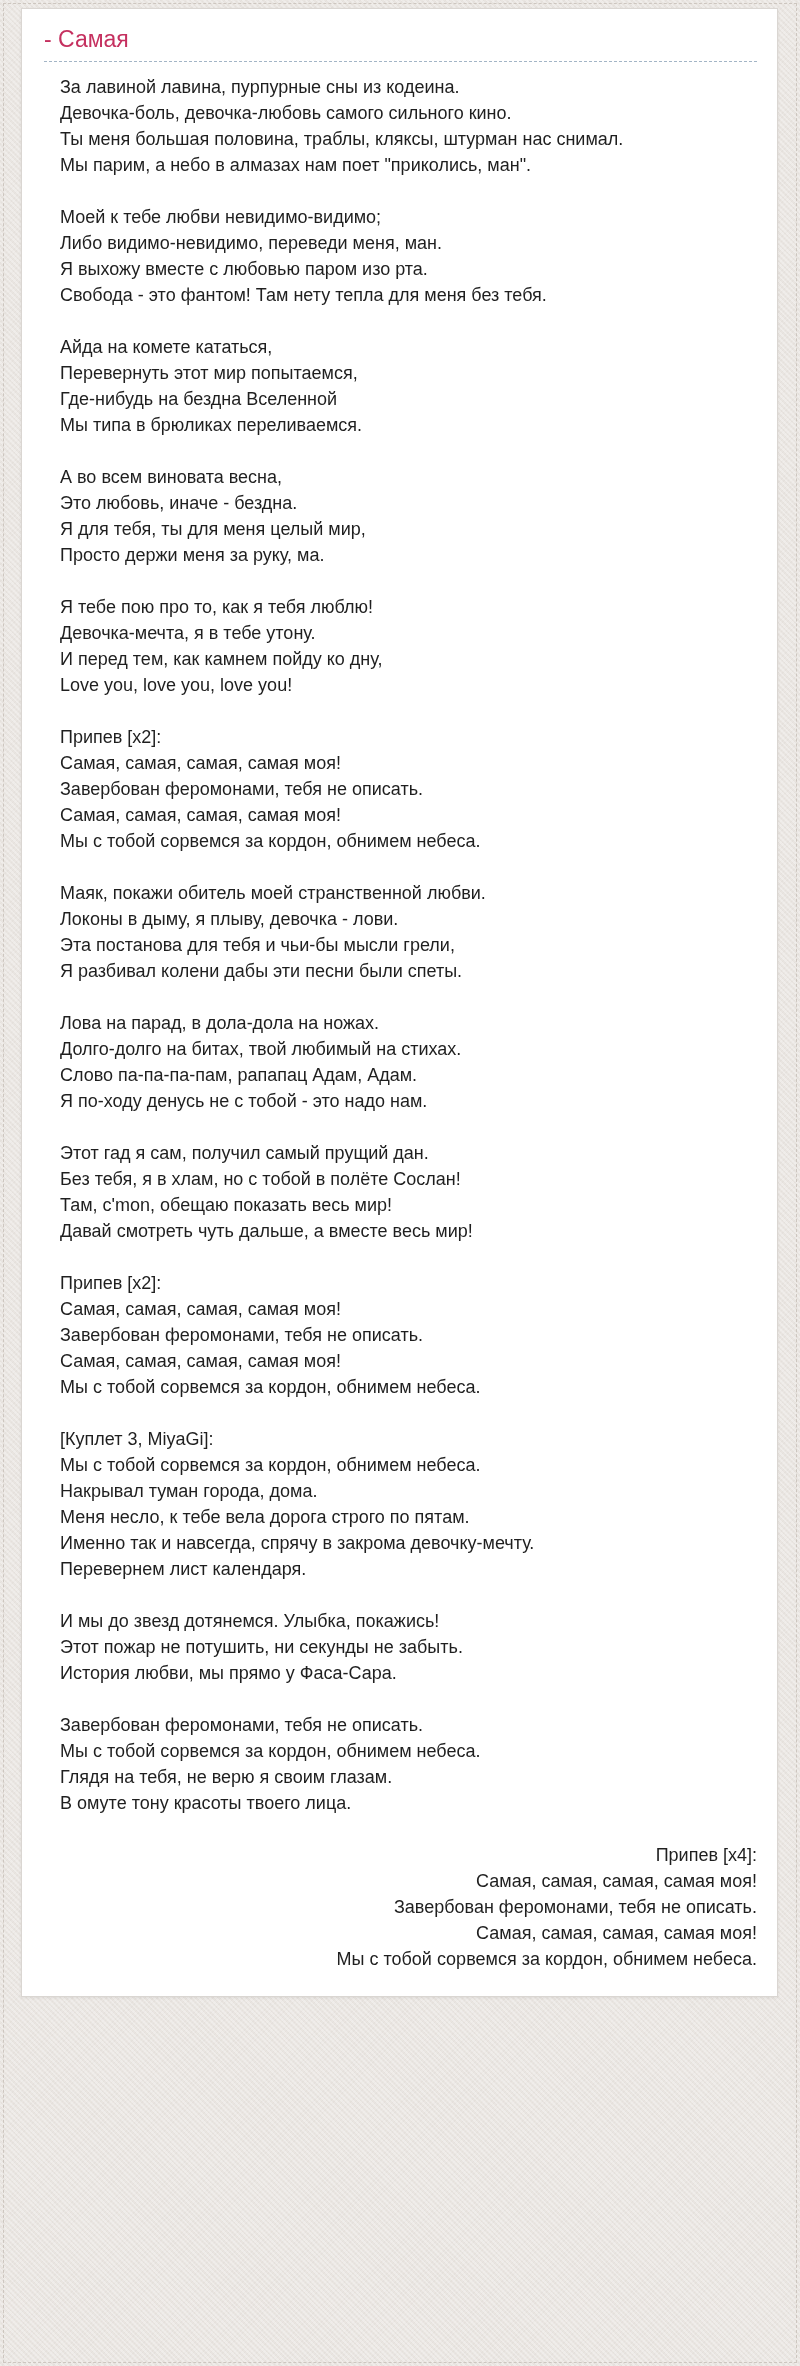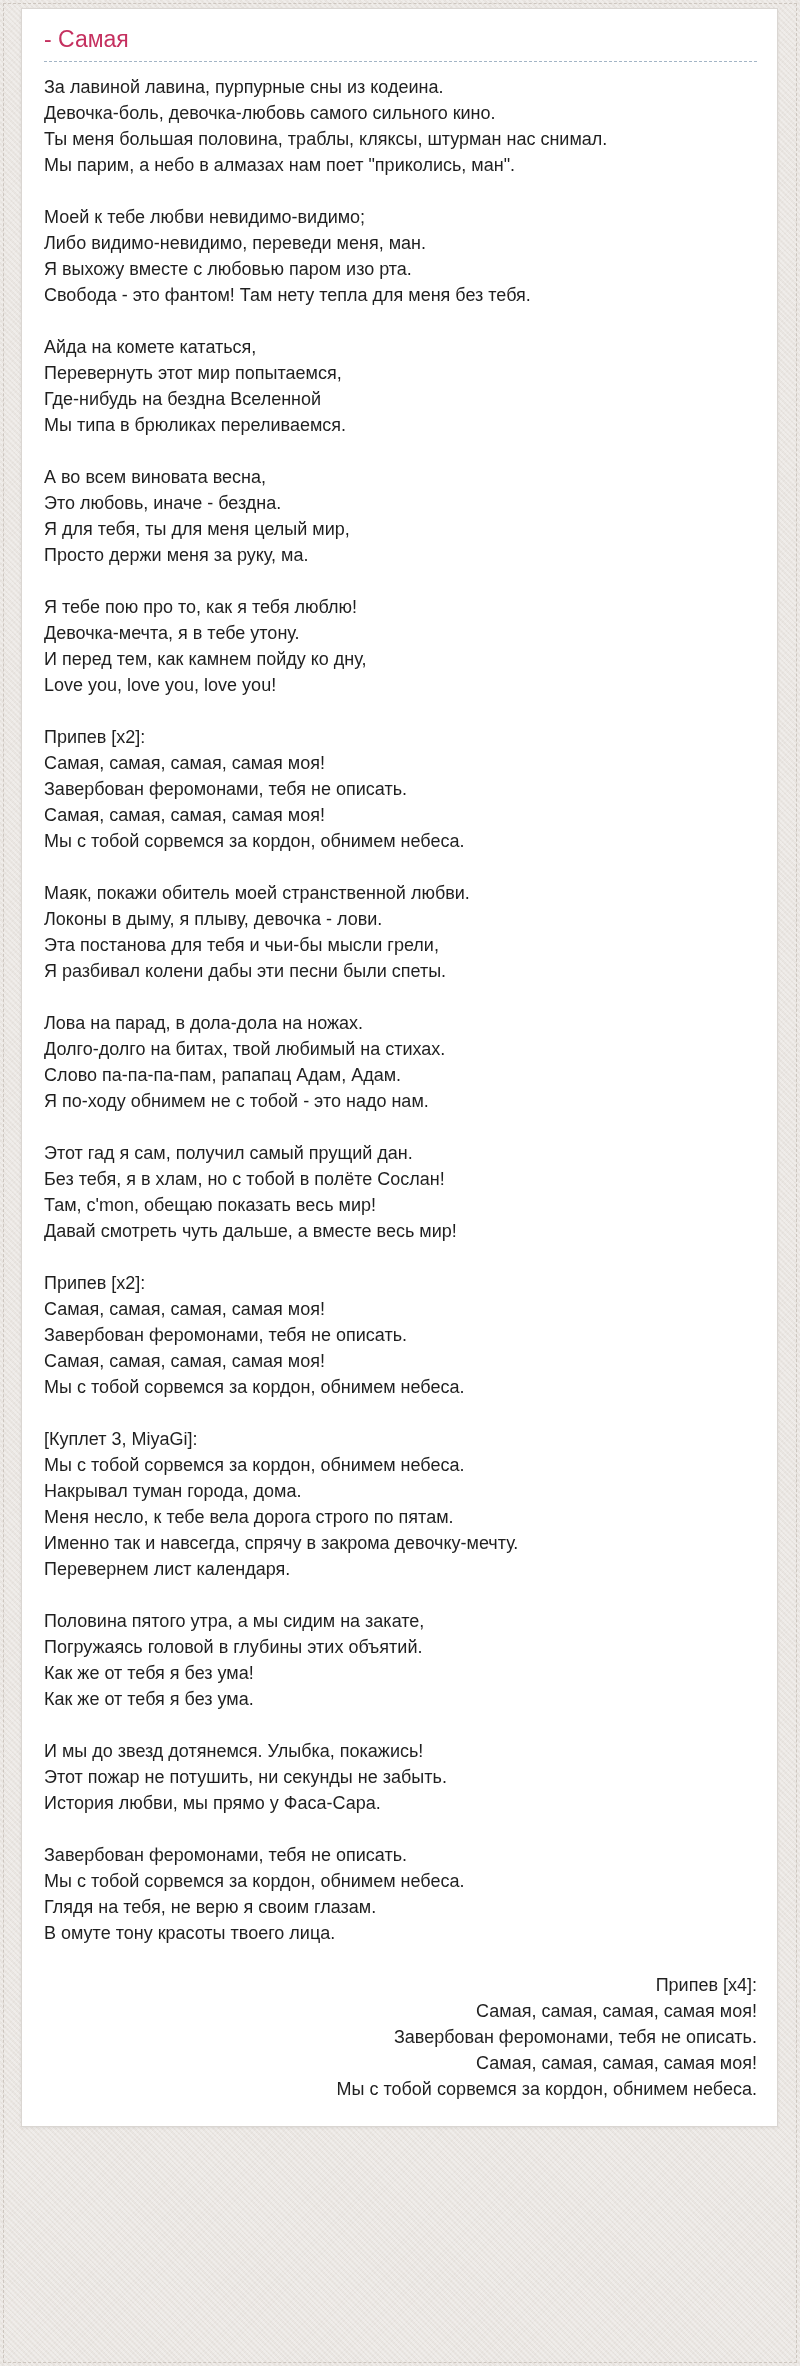--- a/index.html
+++ b/index.html
@@ -52,21 +52,21 @@
   .header {
     border-bottom: 1px dashed #a3b5c6;
     padding-bottom: 8px;
   }
   .lyrics {
     margin-top: 12px;
     font-size: 18px;
     line-height: 26px;
     color: #1f1f1f;
   }
-  .stanza { margin: 0 0 26px 0; }
+  .stanza { margin: 0 0 26px 16px; }
   .stanza:last-child { margin-bottom: 0; text-align: right; }
   .line { display: block; white-space: pre-wrap; }
 </style>
 </head>
 <body>
 
 <div class="page-frame"></div>
 
 <div class="card">
   <div class="header">
@@ -114,21 +114,21 @@
       <p class="stanza">
         <span class="line">Маяк, покажи обитель моей странственной любви.</span>
         <span class="line">Локоны в дыму, я плыву, девочка - лови.</span>
         <span class="line">Эта постанова для тебя и чьи-бы мысли грели,</span>
         <span class="line">Я разбивал колени дабы эти песни были спеты.</span>
       </p>
       <p class="stanza">
         <span class="line">Лова на парад, в дола-дола на ножах.</span>
         <span class="line">Долго-долго на битах, твой любимый на стихах.</span>
         <span class="line">Слово па-па-па-пам, рапапац Адам, Адам.</span>
-        <span class="line">Я по-ходу обнимем не с тобой - это надо нам.</span>
+        <span class="line">Я по-ходу денусь не с тобой - это надо нам.</span>
       </p>
       <p class="stanza">
         <span class="line">Этот гад я сам, получил самый прущий дан.</span>
         <span class="line">Без тебя, я в хлам, но с тобой в полёте Сослан!</span>
         <span class="line">Там, c'mon, обещаю показать весь мир!</span>
         <span class="line">Давай смотреть чуть дальше, а вместе весь мир!</span>
       </p>
       <p class="stanza">
         <span class="line">Припев [x2]:</span>
         <span class="line">Самая, самая, самая, самая моя!</span>
@@ -138,26 +138,20 @@
       </p>
       <p class="stanza">
         <span class="line">[Куплет 3, MiyaGi]:</span>
         <span class="line">Мы с тобой сорвемся за кордон, обнимем небеса.</span>
         <span class="line">Накрывал туман города, дома.</span>
         <span class="line">Меня несло, к тебе вела дорога строго по пятам.</span>
         <span class="line">Именно так и навсегда, спрячу в закрома девочку-мечту.</span>
         <span class="line">Перевернем лист календаря.</span>
       </p>
       <p class="stanza">
-        <span class="line">Половина пятого утра, а мы сидим на закате,</span>
-        <span class="line">Погружаясь головой в глубины этих объятий.</span>
-        <span class="line">Как же от тебя я без ума!</span>
-        <span class="line">Как же от тебя я без ума.</span>
-      </p>
-      <p class="stanza">
         <span class="line">И мы до звезд дотянемся. Улыбка, покажись!</span>
         <span class="line">Этот пожар не потушить, ни секунды не забыть.</span>
         <span class="line">История любви, мы прямо у Фаса-Сара.</span>
       </p>
       <p class="stanza">
         <span class="line">Завербован феромонами, тебя не описать.</span>
         <span class="line">Мы с тобой сорвемся за кордон, обнимем небеса.</span>
         <span class="line">Глядя на тебя, не верю я своим глазам.</span>
         <span class="line">В омуте тону красоты твоего лица.</span>
       </p>

